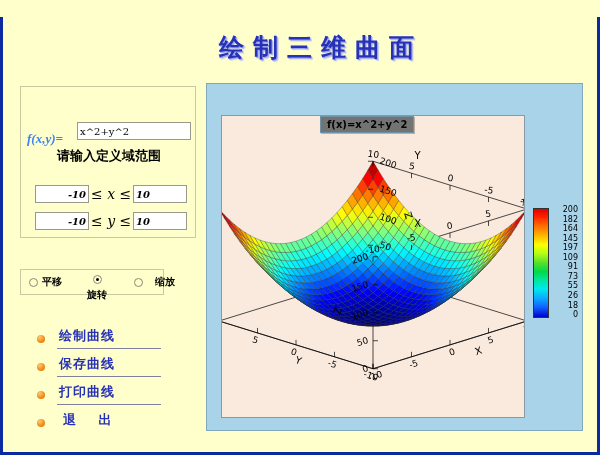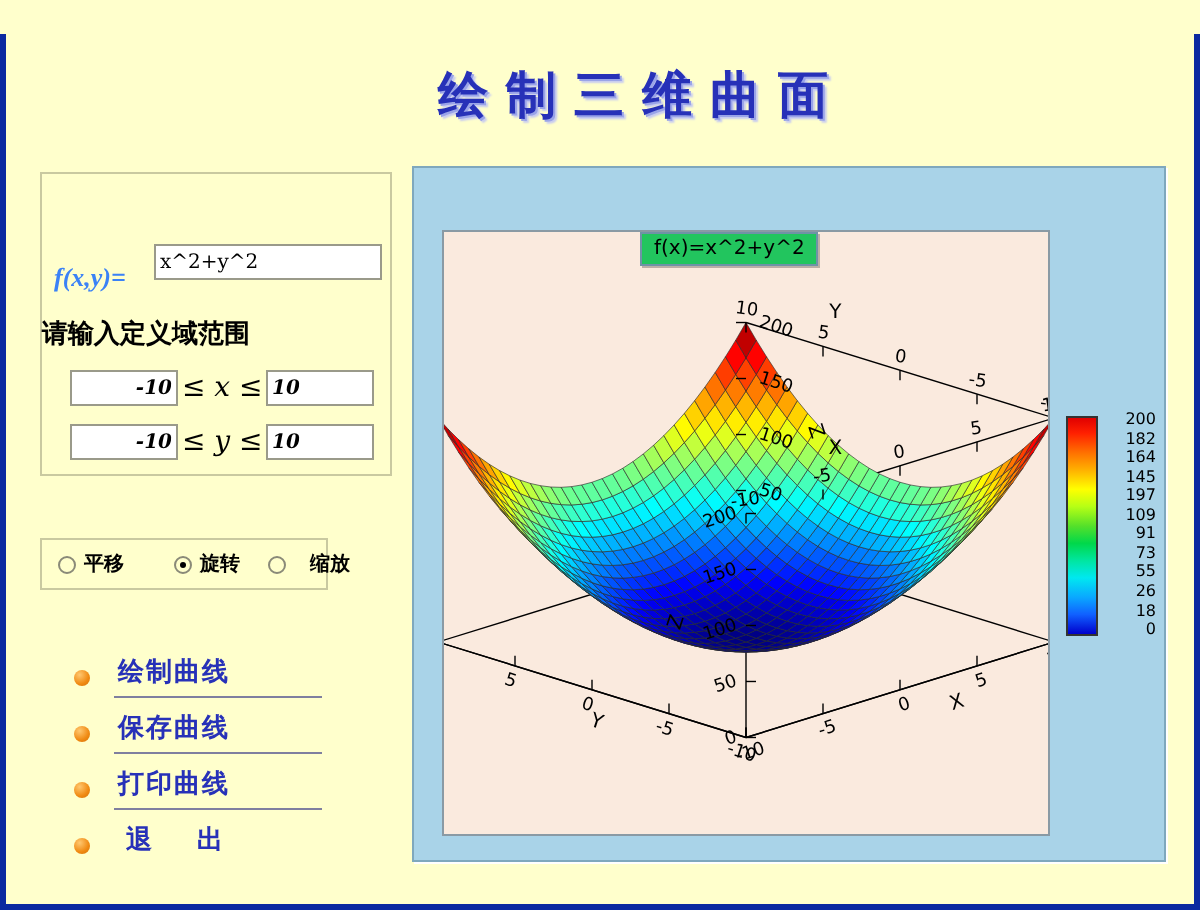--- a/index.html
+++ b/index.html
@@ -81,23 +81,23 @@
     white-space: nowrap;
   }
   .prompt1 {
     position: absolute;
     left: 0; top: 9px;
     width: 176px;
     text-align: center;
   }
   .prompt2 {
     position: absolute;
-    left: 0; top: 71px;
+    left: 0; top: 60px;
     width: 176px;
-    text-align: left;
+    text-align: center;
   }
   .fxy {
     position: absolute;
     left: 6px; top: 44px;
     font-family: Liberation Serif, serif;
     font-style: italic;
     font-weight: bold;
     font-size: 13px;
     color: #3b82f6;
     white-space: nowrap;
@@ -175,21 +175,21 @@
     border-radius: 50%;
     background: #000;
   }
   .radio .rl {
     font-family: "DejaVu Sans", "Liberation Sans", sans-serif;
     font-size: 10px;
     font-weight: bold;
     color: #000;
   }
   .r1 { left: 8px; }
-  .r2 { left: 66px; }
+  .r2 { left: 66px; flex-direction: column; }
   .r3 { left: 113px; gap: 12px; }
 
   
   .menu { position: absolute; left: 34px; top: 310px; width: 130px; }
   .menu-item {
     position: relative;
     height: 28px;
   }
   .menu-item .bullet {
     position: absolute;
@@ -232,26 +232,26 @@
     width: 304px; height: 303px;
     background: #faeade;
     border: 1px solid #8a9aa4;
     box-sizing: border-box;
     overflow: hidden;
   }
   .legendbox {
     position: absolute;
     left: 113px; top: 32px;
     padding: 2px 6px;
-    background: #22c55e;
+    background: #737373;
     border: 1px solid #6f93a6;
     box-shadow: 1px 1px 0 rgba(0,0,0,0.25);
     font-family: "DejaVu Sans", "Liberation Sans", sans-serif;
     font-size: 10px;
-    font-weight: normal;
+    font-weight: bold;
     color: #000;
     white-space: nowrap;
     z-index: 6;
   }
 
   
   .cbar-wrap {
     position: absolute;
     left: 326px; top: 124px;
     width: 46px; height: 118px;

